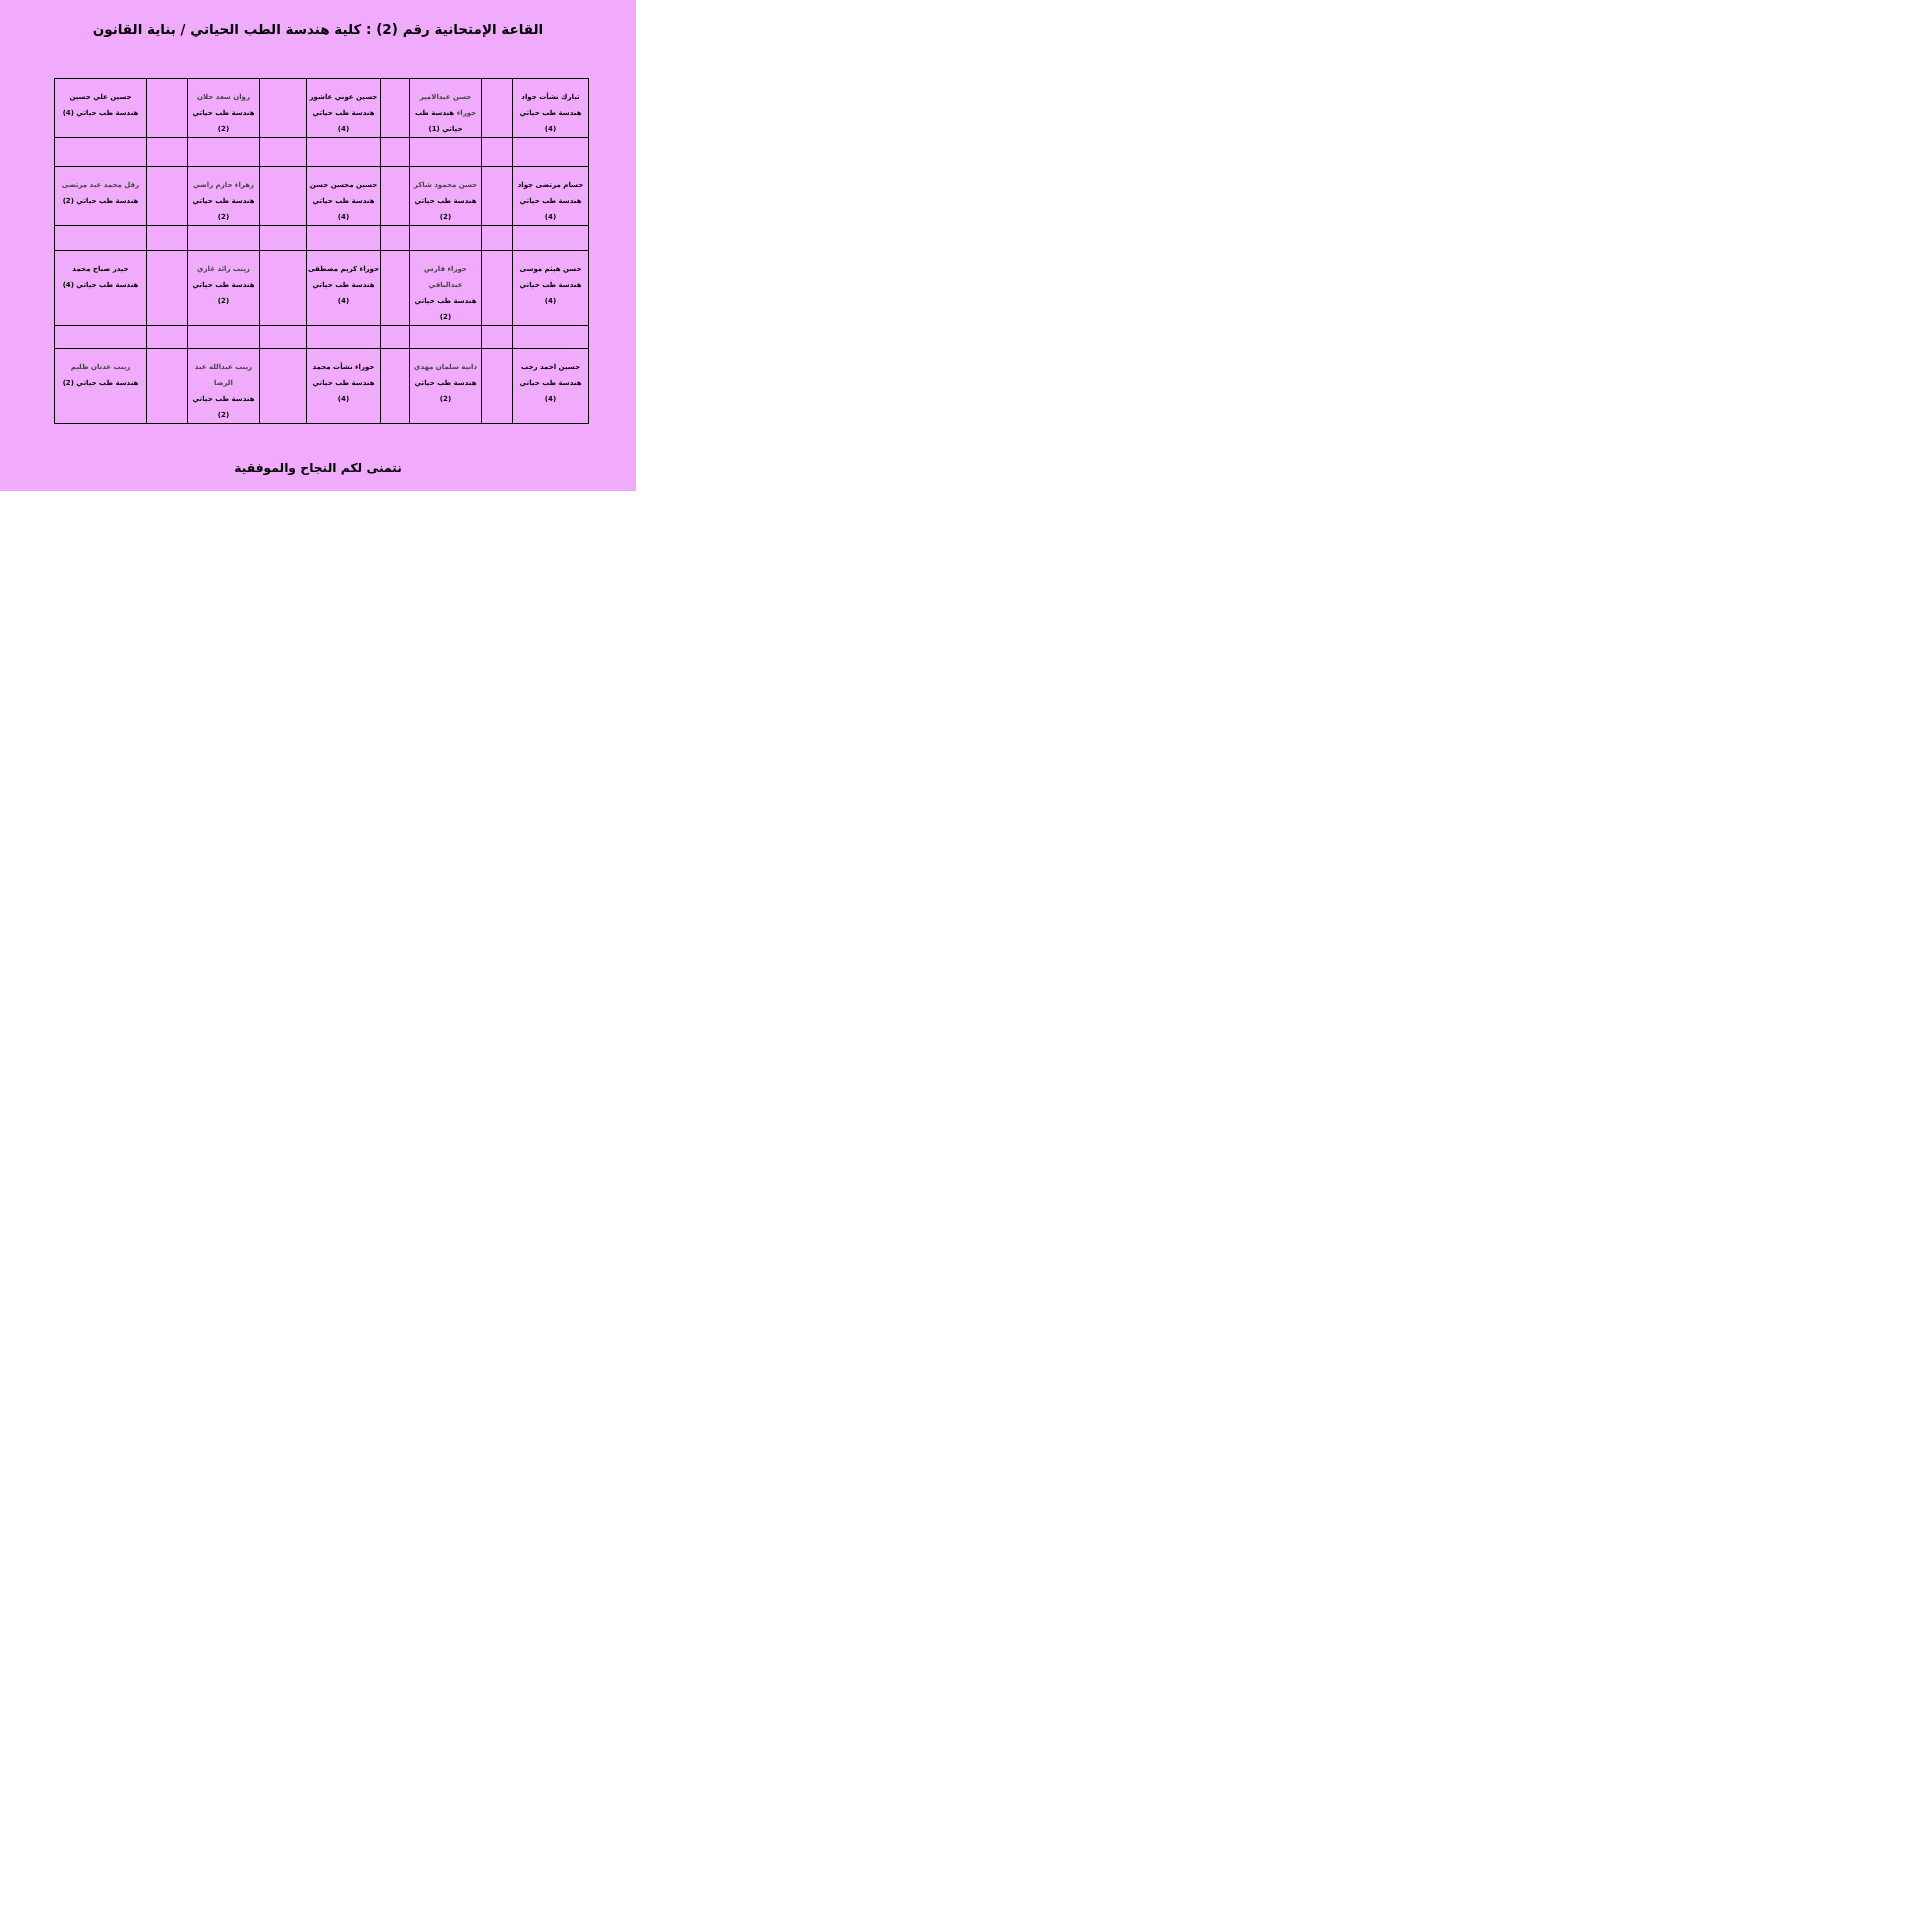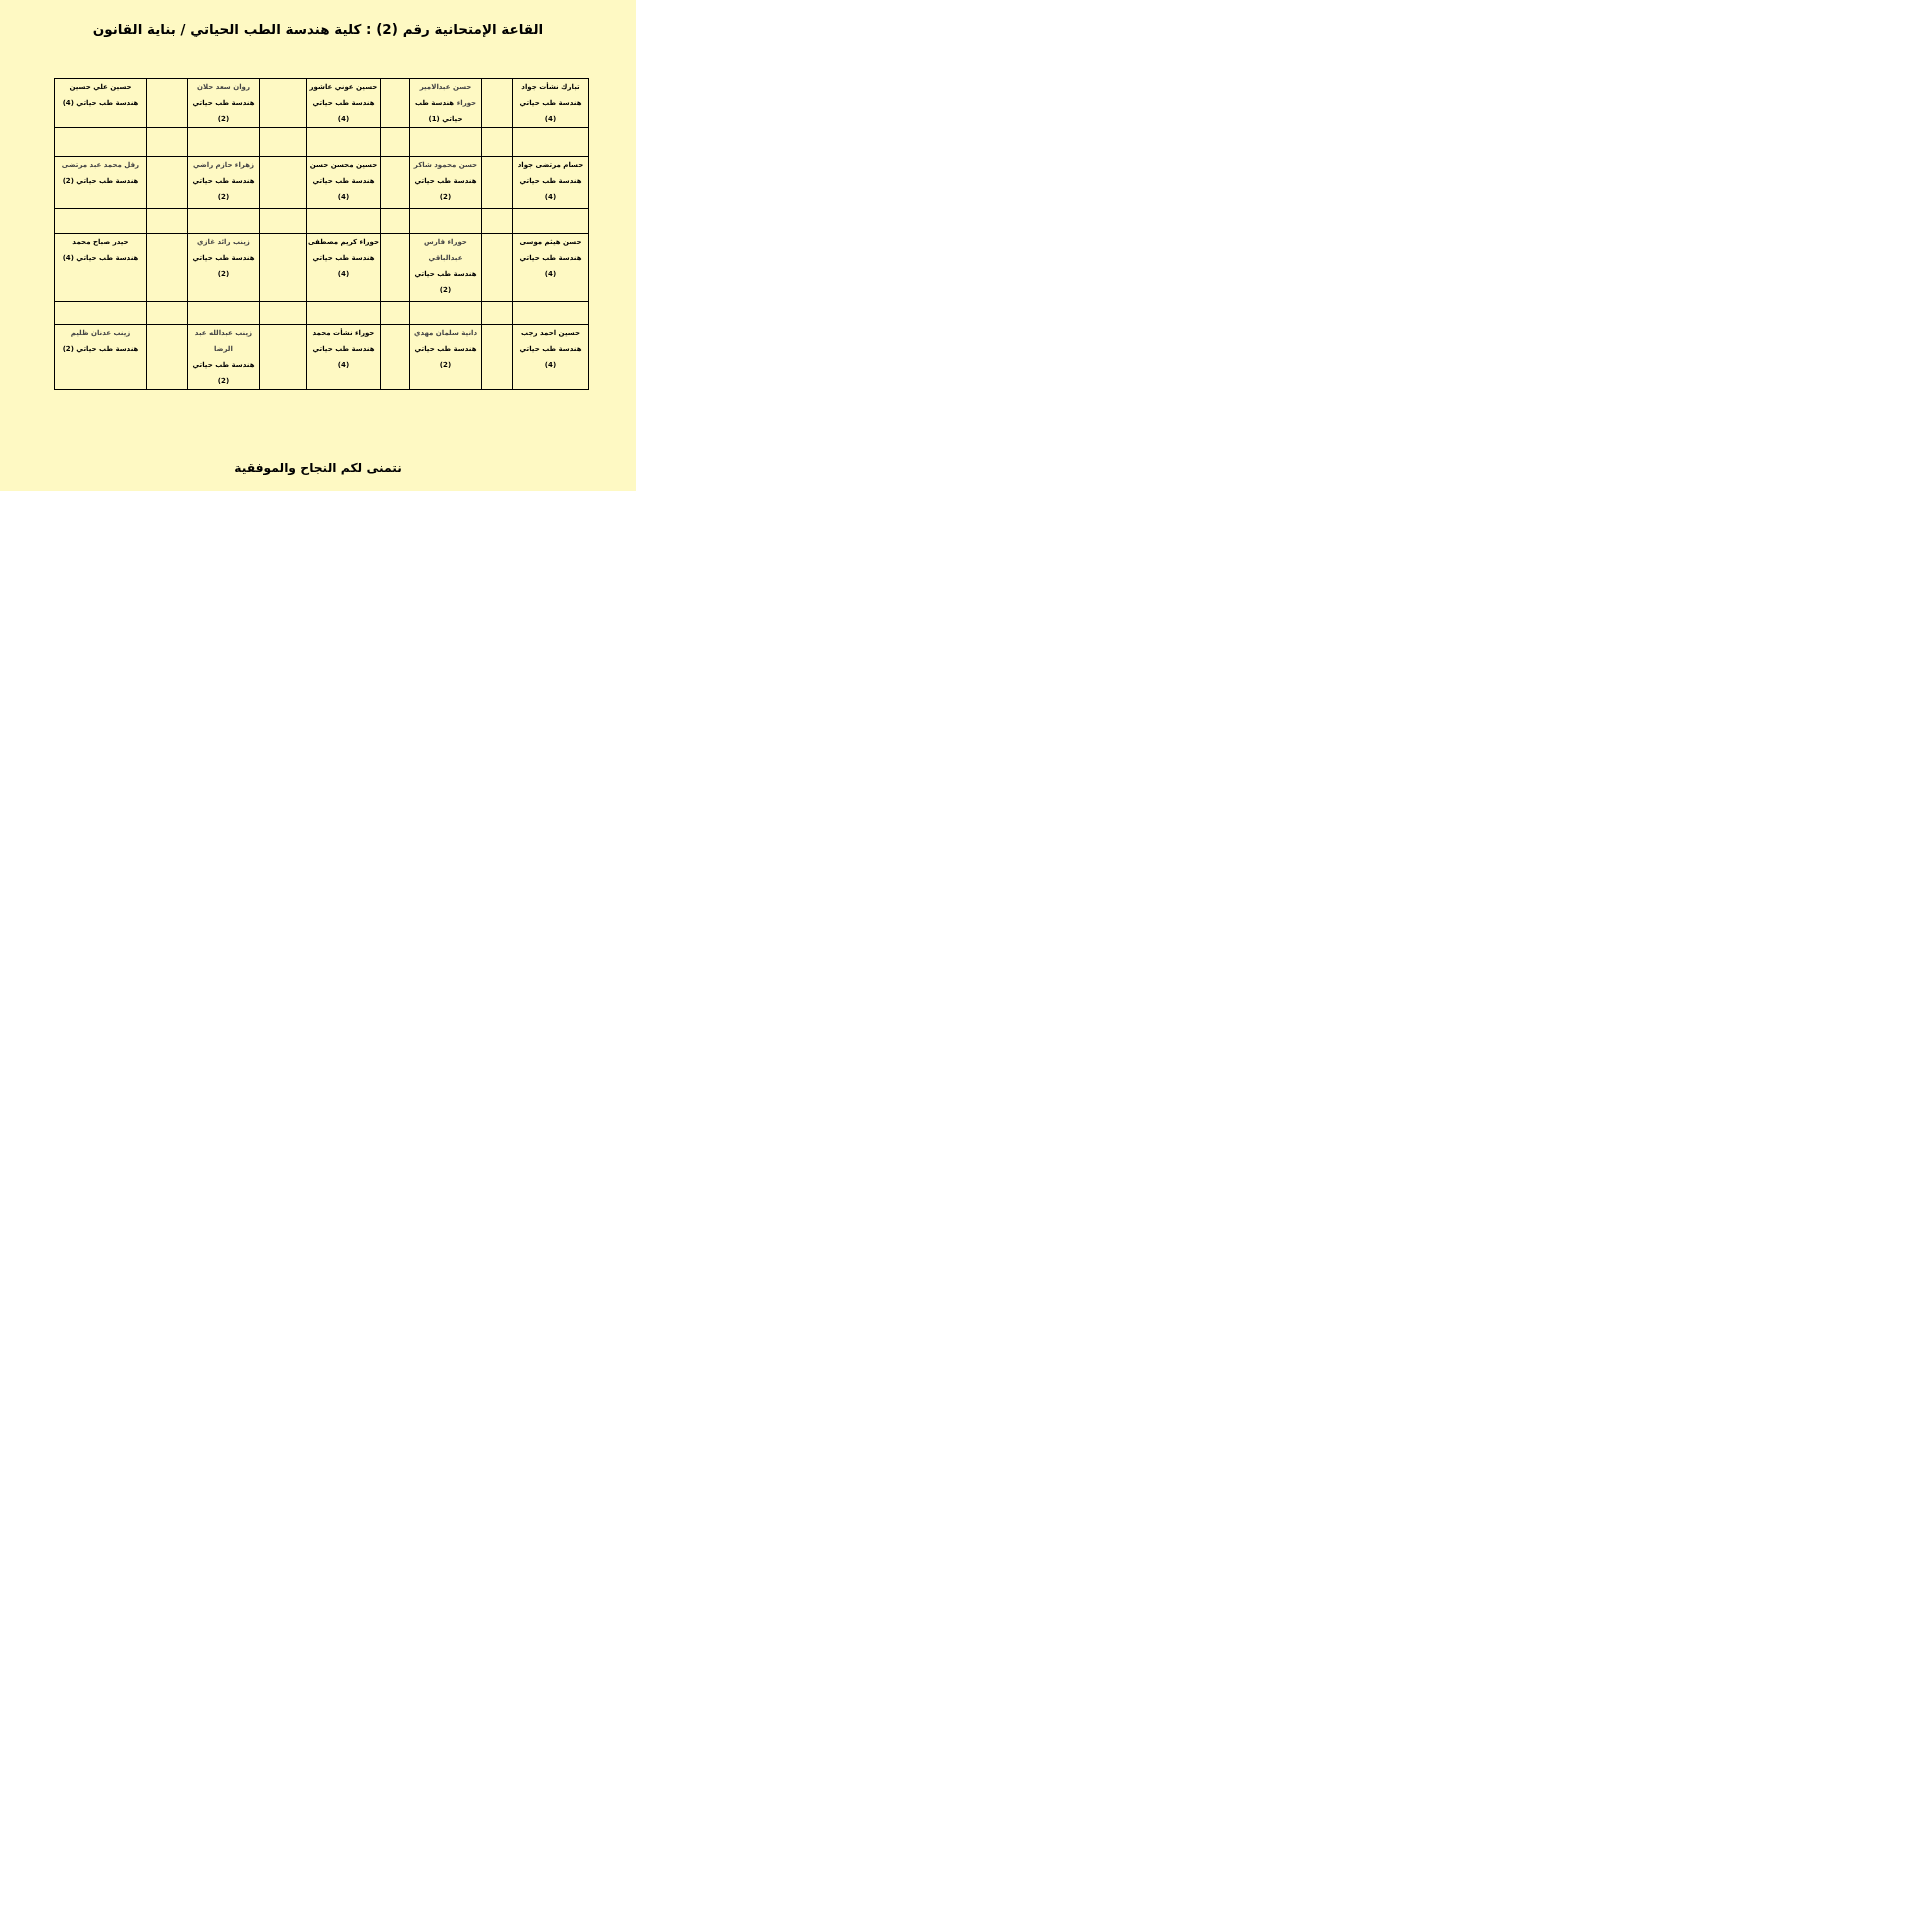--- a/index.html
+++ b/index.html
@@ -1,37 +1,37 @@
 <!DOCTYPE html>
 <html style="font-size:6.2px"><head>
 <meta charset="utf-8">
 <style>
   html,body{margin:0;padding:0;background:#ffffff;}
   .page{
-    position:relative;width:636px;height:491px;background:#fef9c3;
+    position:relative;width:636px;height:491px;background:#f0abfc;
     font-family:"DejaVu Sans",sans-serif;direction:rtl;overflow:hidden;
   }
   .title{
     position:absolute;top:21px;left:0;right:0;margin:0;
     text-align:center;font-size:13.5px;font-weight:bold;color:#000;
   }
   table.seating{
     position:absolute;top:78px;left:54px;width:535px;
     border-collapse:collapse;table-layout:fixed;direction:rtl;
   }
   td{border:0.8px solid #000;vertical-align:top;padding:0;overflow:hidden;}
   tr.rh0{height:49px;} tr.gap1{height:29px;}
   tr.rh1{height:52px;} tr.gap2{height:25px;}
   tr.rh2{height:68px;} tr.gap3{height:23px;}
   tr.rh3{height:64px;}
   .ln{
     line-height:16px;font-size:7px;font-weight:bold;text-align:center;
     white-space:nowrap;padding-top:0;
   }
-  td .ln:first-child{margin-top:0;}
+  td .ln:first-child{margin-top:10px;}
   .name-b{color:#000000;}
   .name-g{color:#454545;}
   .dept{color:#000000;}
   .footer{
     position:absolute;top:423px;left:0;right:0;text-align:center;
     font-size:12.3px;font-weight:bold;color:#000;margin-top:38px;
   }
 </style>
 </head>
 <body>

